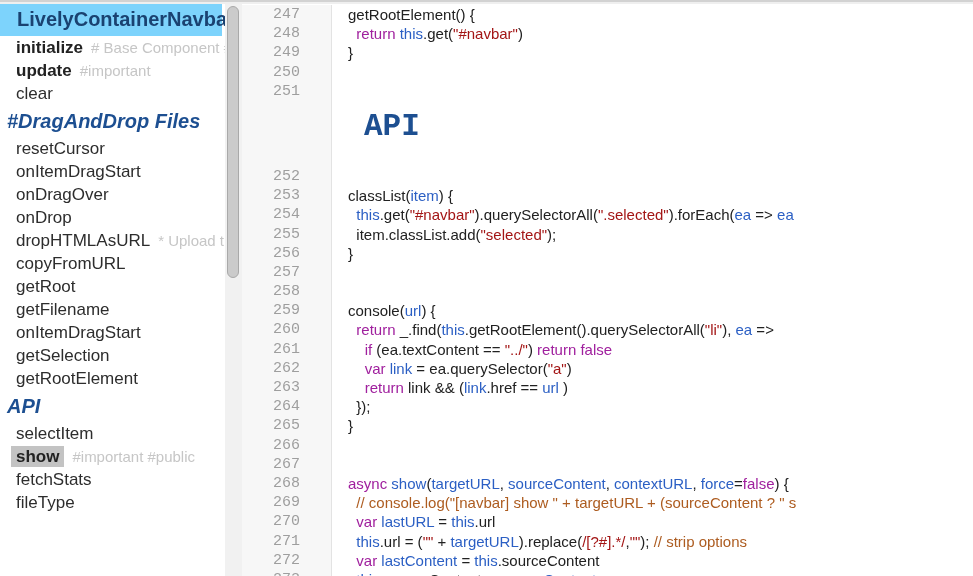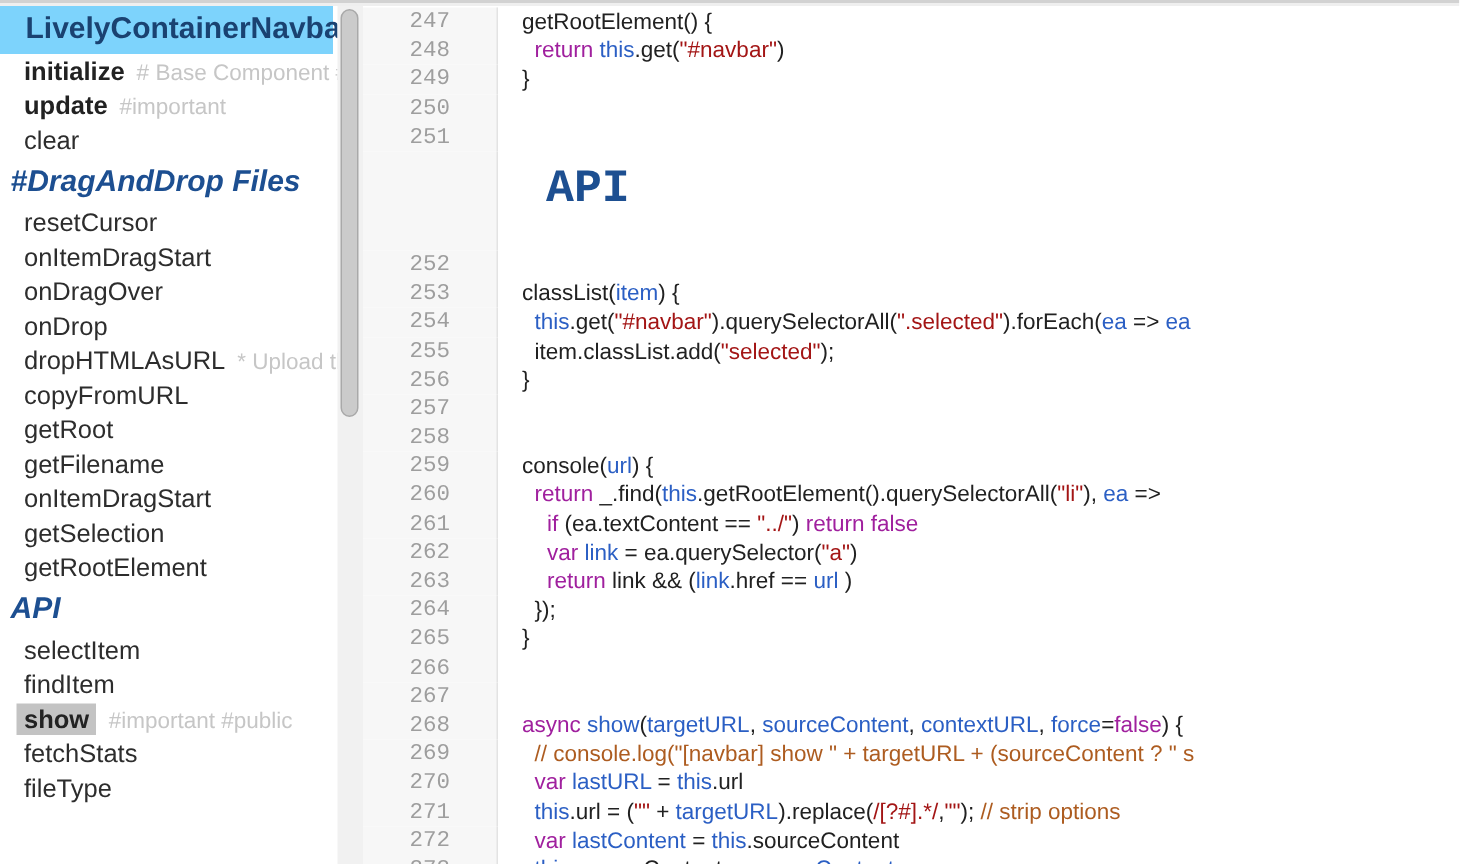--- a/index.html
+++ b/index.html
@@ -69,21 +69,20 @@
         <div class="s-item"><span class="label">onDrop</span></div>
         <div class="s-item"><span class="label">dropHTMLAsURL</span><span class="tag">* Upload the</span></div>
         <div class="s-item"><span class="label">copyFromURL</span></div>
         <div class="s-item"><span class="label">getRoot</span></div>
         <div class="s-item"><span class="label">getFilename</span></div>
         <div class="s-item"><span class="label">onItemDragStart</span></div>
         <div class="s-item"><span class="label">getSelection</span></div>
         <div class="s-item"><span class="label">getRootElement</span></div>
         <div class="s-item header"><span class="label">API</span></div>
         <div class="s-item"><span class="label">selectItem</span></div>
-        <div class="s-item"><span class="label">findItem</span></div>
         <div class="s-item bold selected"><span class="label">show</span><span class="tag">#important #public</span></div>
         <div class="s-item"><span class="label">fetchStats</span></div>
         <div class="s-item"><span class="label">fileType</span></div>
       </div>
   </nav>
 
   <div id="sb-scroll">
     <div id="sb-thumb"></div>
   </div>
 

